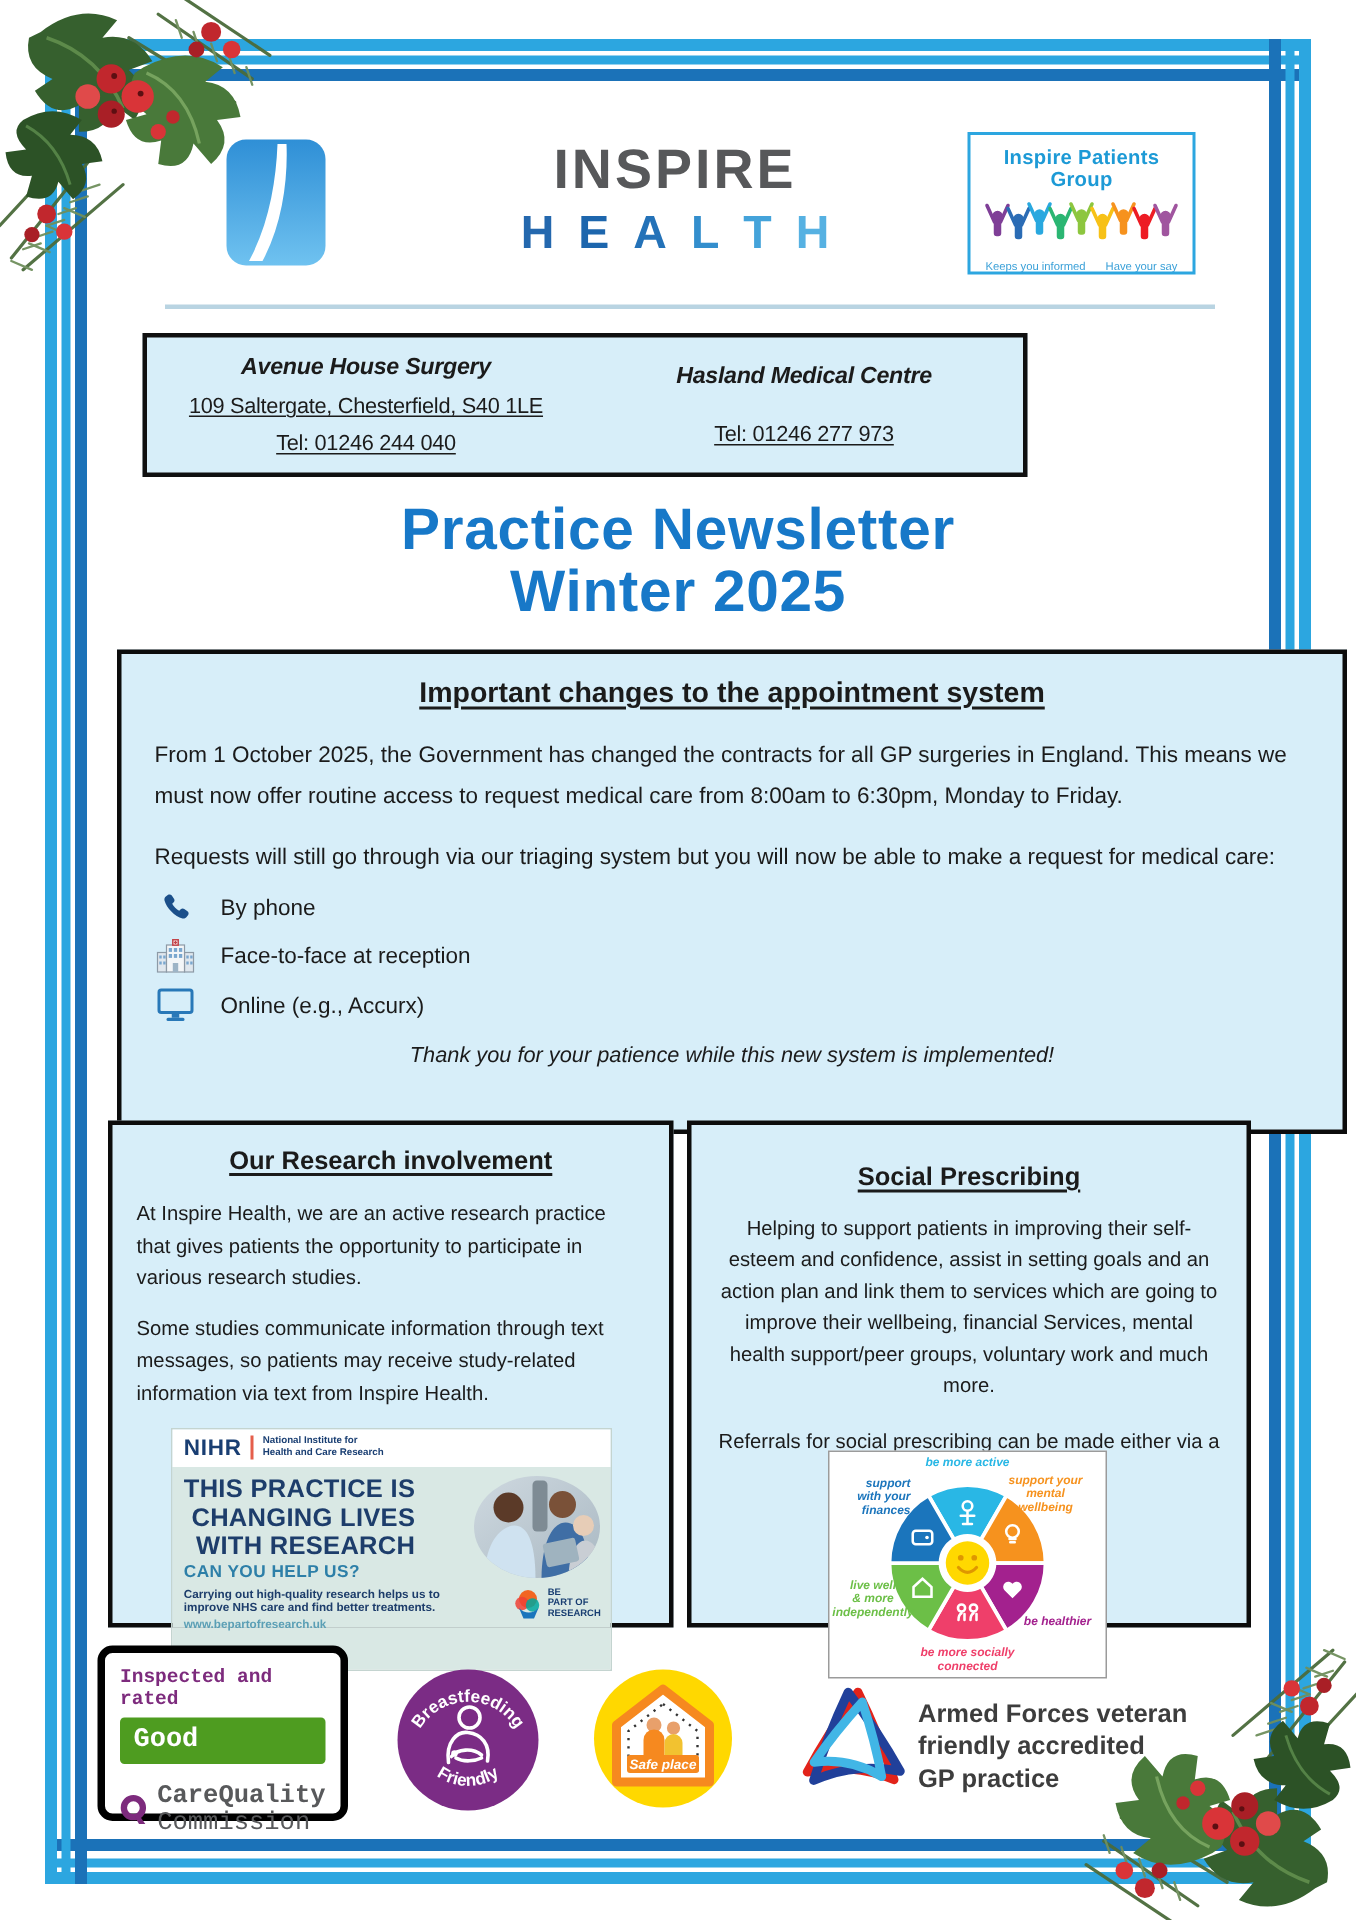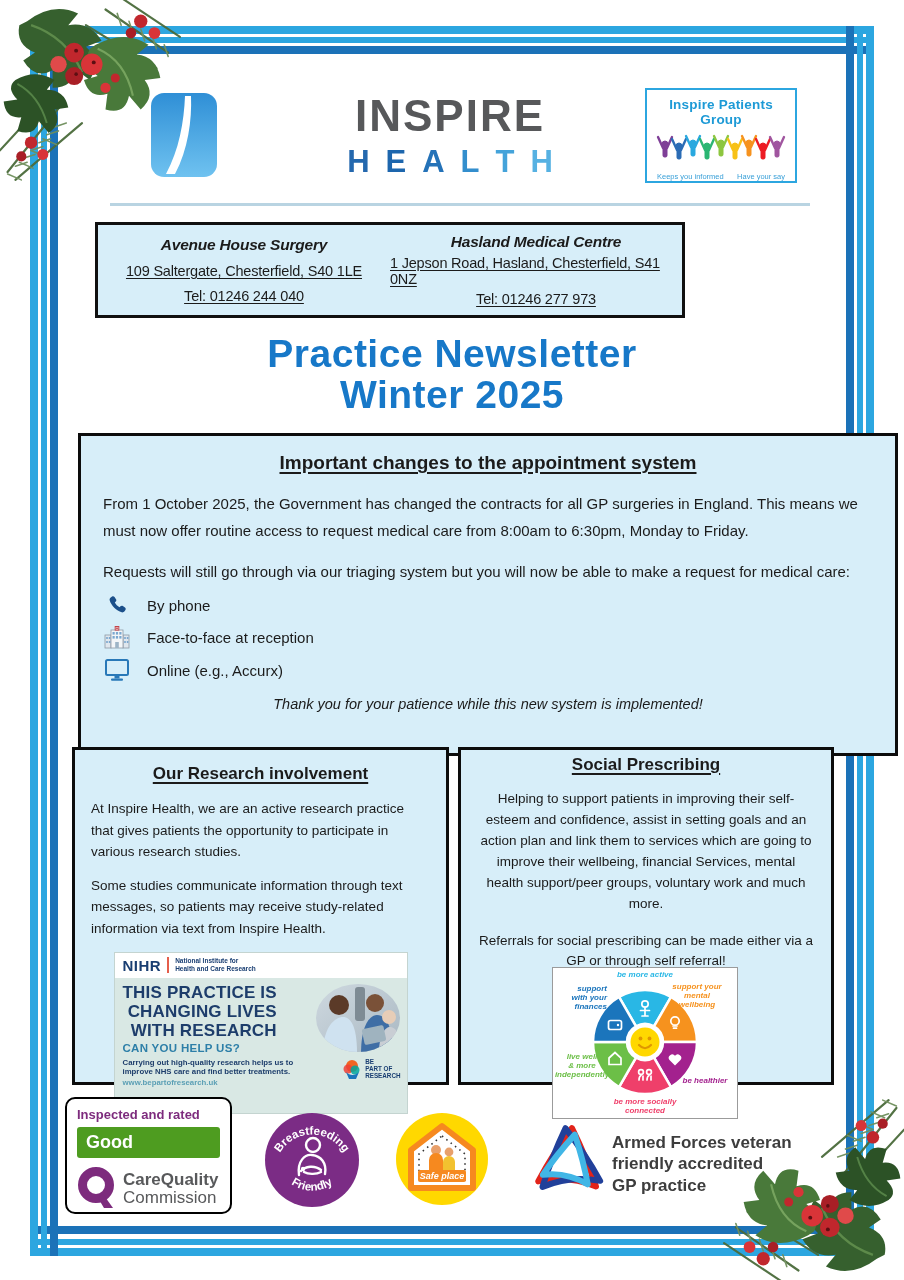--- a/index.html
+++ b/index.html
@@ -4,21 +4,21 @@
 <style>
   html,body{margin:0;padding:0;background:#ffffff;}
   .page{position:relative;width:904px;height:1280px;background:#ffffff;overflow:hidden;
         font-family:"Liberation Sans",sans-serif;color:#1b1b1b;}
   .abs{position:absolute;}
   
   .fl{position:absolute;}
   .lt{background:#2ca6e0;}
   .dk{background:#1b72b8;}
   
-  .brand-top{font-size:44px;font-weight:bold;color:#57585a;letter-spacing:2px;line-height:1;}
+  .brand-top{font-size:37px;font-weight:bold;color:#57585a;letter-spacing:2px;line-height:1;}
   .brand-bottom{margin-top:8px;font-size:31px;font-weight:bold;line-height:1;display:flex;justify-content:center;gap:16px;}
   .pg-box{border:2px solid #2ca6e0;background:#fff;text-align:center;padding:7px 4px 4px;box-sizing:border-box;}
   .pg-title{font-size:13.5px;font-weight:bold;color:#1d9ad6;letter-spacing:.2px;}
   .pg-captions{display:flex;justify-content:space-between;padding:0 6px;font-size:7.5px;color:#3aa0d8;margin-top:3px;}
   .hdr-rule{background:#b9d4e2;}
   
   .addr{background:#d7eef9;border:3px solid #101010;display:flex;box-sizing:border-box;}
   .addr-col{flex:1;display:flex;flex-direction:column;justify-content:space-around;align-items:center;padding:6px 0;}
   .addr-name{font-size:15.5px;font-weight:bold;font-style:italic;letter-spacing:-.2px;}
   .addr-line{font-size:14.5px;text-decoration:underline;text-underline-offset:2px;letter-spacing:-.2px;}
@@ -48,21 +48,21 @@
   .nihr-caption{position:absolute;left:8px;top:80px;font-size:7.8px;font-weight:bold;color:#1d3d6b;line-height:1.25;width:190px;}
   .nihr-url{position:absolute;left:8px;top:100px;font-size:7.8px;font-weight:bold;color:#5b9fb5;}
   .nihr-photo{position:absolute;right:6px;top:5px;}
   .bpor{position:absolute;right:6px;top:80px;display:flex;align-items:center;gap:3px;}
   .bpor-text{font-size:6.3px;font-weight:bold;color:#193e72;line-height:1.15;white-space:pre-line;}
   .nihr-bottom-pad{height:28px;background:#d9e8e4;}
   
   .wheel-box{position:absolute;background:#ffffff;border:1px solid #9b9b9b;z-index:6;}
   .wheel-label{position:absolute;font-size:8px;font-weight:bold;line-height:1.15;white-space:pre-line;text-align:center;font-style:italic;}
   
-  .cqc{position:absolute;background:#fff;border:2px solid #000000;border-radius:10px;box-sizing:border-box;padding:8px 10px;}
+  .cqc{position:absolute;background:#fff;border:5px solid #000000;border-radius:10px;box-sizing:border-box;padding:8px 10px;font-family:Liberation Mono, monospace;}
   .cqc-top{color:#7d2b7d;font-size:13px;font-weight:bold;margin-bottom:5px;}
   .cqc-good{background:#4e9c20;border-radius:3px;color:#fff;font-size:18px;font-weight:bold;height:31px;line-height:31px;padding-left:9px;margin-bottom:8px;}
   .cqc-org{display:flex;align-items:center;gap:6px;}
   .cqc-org-name{font-size:17px;color:#58595b;line-height:1.05;}
   .cqc-org-name .b{font-weight:bold;}
   .af-text{position:absolute;font-size:17px;font-weight:bold;color:#3d3d3d;line-height:1.25;}
   .badge{position:absolute;}
 </style>
 </head>
 <body>
@@ -167,21 +167,20 @@
   <div class="abs hdr-rule" style="left:110px;top:203px;width:700px;height:3px;"></div>
 
   <div class="abs addr" style="left:95px;top:222px;width:590px;height:96px;">
     <div class="addr-col">
       <div class="addr-name">Avenue House Surgery</div>
       <div class="addr-line">109 Saltergate, Chesterfield, S40 1LE</div>
       <div class="addr-line">Tel: 01246 244 040</div>
     </div>
     <div class="addr-col">
       <div class="addr-name">Hasland Medical Centre</div>
-      <div class="addr-line">1 Jepson Road, Hasland, Chesterfield, S41 0NZ</div>
       <div class="addr-line">Tel: 01246 277 973</div>
     </div>
   </div>
 
   <div class="abs main-title" style="left:0;top:334px;">
     <div>Practice Newsletter</div>
     <div>Winter 2025</div>
   </div>
 
   <div class="panel appt" style="left:78px;top:433px;width:820px;height:323px;padding:12px 22px;">
@@ -290,21 +289,21 @@
           <span class="bpor-text">BE
 PART OF
 RESEARCH</span>
         </div>
         <div style="position:absolute;left:0;bottom:-28px;width:100%;height:28px;"></div>
       </div>
       <div class="nihr-bottom-pad"></div>
     </div>
   </div>
 
-  <div class="panel social" style="left:458px;top:747px;width:376px;height:338px;padding:3px 18px;">
+  <div class="panel social" style="left:458px;top:747px;width:376px;height:338px;padding:23px 18px;">
     <div class="panel-heading sub-heading">Social Prescribing</div>
     <p>Helping to support patients in improving their self-esteem and confidence, assist in setting goals and an action plan and link them to services which are going to improve their wellbeing, financial Services, mental health support/peer groups, voluntary work and much more.</p>
     <p style="margin-top:16px;">Referrals for social prescribing can be made either via a GP or through self referral!</p>
   </div>
 
   <div class="wheel-box" style="left:552px;top:967px;width:184px;height:150px;">
     <svg style="position:absolute;left:32px;top:14px;" width="120" height="120" viewBox="-60 -60 120 120">
       <g stroke="#ffffff" stroke-width="2.5">
         <path d="M-9,-15.59 L-26,-45.03 A52,52 0 0 1 26,-45.03 L9,-15.59 A18,18 0 0 0 -9,-15.59 Z" fill="#29b7e5"></path>
         <path d="M9,-15.59 L26,-45.03 A52,52 0 0 1 52,0 L18,0 A18,18 0 0 0 9,-15.59 Z" fill="#f6921e"></path>

